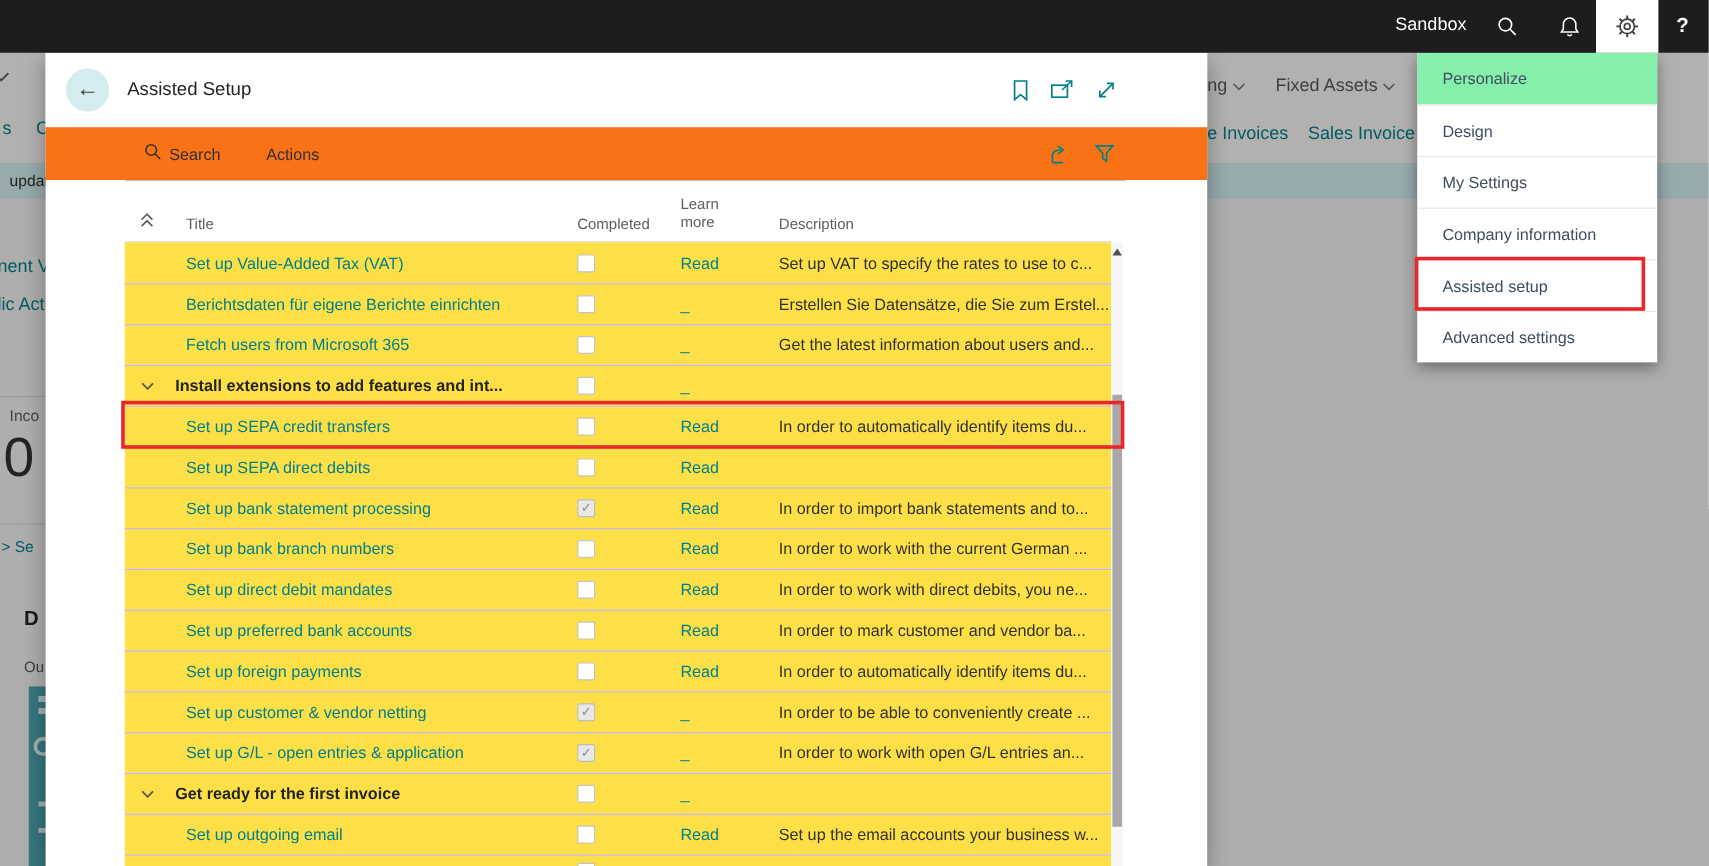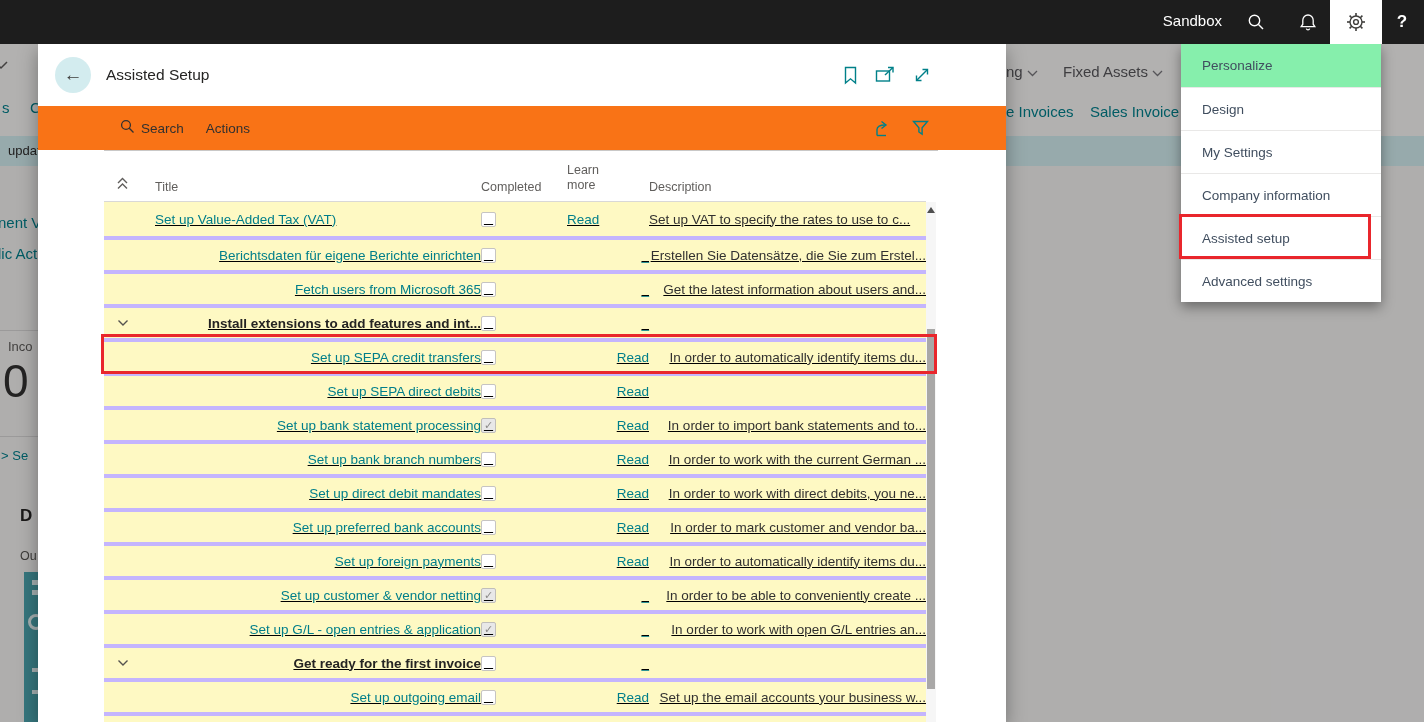--- a/index.html
+++ b/index.html
@@ -36,33 +36,33 @@
   .dialog { position:absolute; left:38px; top:44px; width:968px; height:678px; background:#fff; z-index:3; box-shadow:0 6px 18px rgba(0,0,0,.35); }
   .dlg-header { position:relative; height:62px; background:#fff; }
   .back-btn { position:absolute; left:17px; top:13px; width:36px; height:36px; border-radius:50%; background:#d3ecef; display:flex; align-items:center; justify-content:center; cursor:pointer; color:#3b3a39; font-size:19px; }
   .dlg-title { position:absolute; left:68px; top:0; line-height:62px; font-size:15.5px; color:#252423; }
   .hdr-icons { position:absolute; right:75px; top:0; height:62px; display:flex; align-items:center; gap:17px; }
   .hdr-icons svg, .tbr-icons svg { display:block; }
 
   .dlg-toolbar { position:relative; height:44px; background:#f97316; }
   .tbr-left { position:absolute; left:82px; top:0; height:44px; display:flex; align-items:center; gap:8px; font-size:13.5px; color:#323130; }
   .tbr-item { display:flex; align-items:center; gap:6px; cursor:pointer; }
-  .tbr-actions { margin-left:14px;text-align:center; }
+  .tbr-actions { margin-left:30px;text-align:center; }
   .tbr-icons { position:absolute; right:77px; top:0; height:44px; display:flex; align-items:center; gap:17px; }
   .tbr-divider { position:absolute; left:66px; top:106px; width:834px; height:1px; background:#c9c8c7; }
 
   
   .table { position:absolute; left:66px; top:108px; width:822px; }
   .thead, .trow { display:grid; grid-template-columns:42px 335px 86px 82px 1fr; }
   .thead { height:50px; align-items:end; padding-bottom:7px; border-bottom:1px solid #d9d8d7; color:#605e5c; font-size:12.5px; }
   .h-title { padding-left:9px; }
   .h-learn { width:46px; line-height:1.25; }
   .collapse-all { margin-left:12px; margin-bottom:1px; cursor:pointer; }
-  .trow { height:34px; align-items:center; font-size:13.5px; background:#fef9c3; cursor:pointer;text-decoration:underline; }
-  .trow + .trow { border-top:4px solid #c4b5fd;text-align:right; }
+  .trow { height:34px; align-items:center; font-size:13.5px; background:#fde047; cursor:pointer; }
+  .trow + .trow { border-top:1px solid #c4b5fd; }
   .chev { padding-left:13px; }
   .trow .chev svg { visibility:hidden; display:block; }
   .trow.group .chev svg { visibility:visible; }
   .c-title { color:#007e8a; padding-left:9px; white-space:nowrap; overflow:hidden; }
   .trow.group .c-title { color:#252423; font-weight:bold; padding-left:0; }
   .cb { width:15px; height:15px; border:1px solid #c6c4c2; border-radius:2px; background:#fff; display:flex; align-items:center; justify-content:center; font-size:11px; color:transparent; }
   .cb.checked { background:#e8e8e8; border-color:#c0beba; color:#8b8987; }
   .c-learn { color:#007e8a; }
   .c-desc { color:#323130; white-space:nowrap; overflow:hidden; }
   .trow.partial { height:10px; overflow:hidden; align-items:start; }

